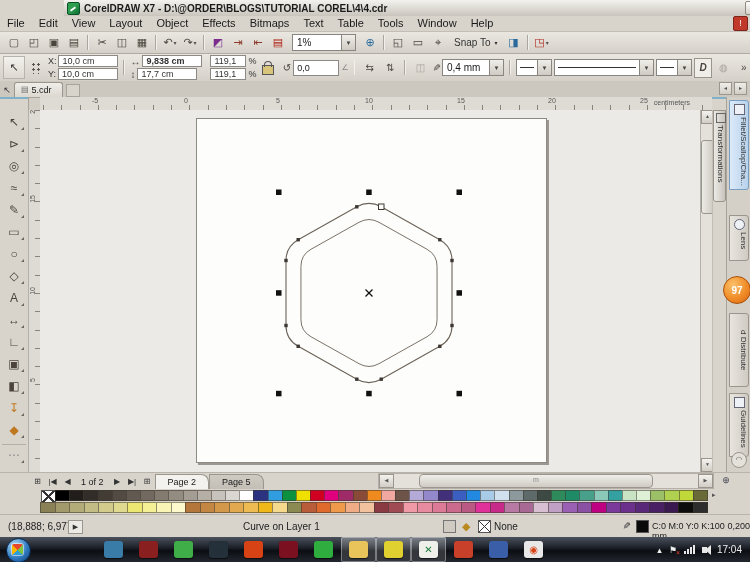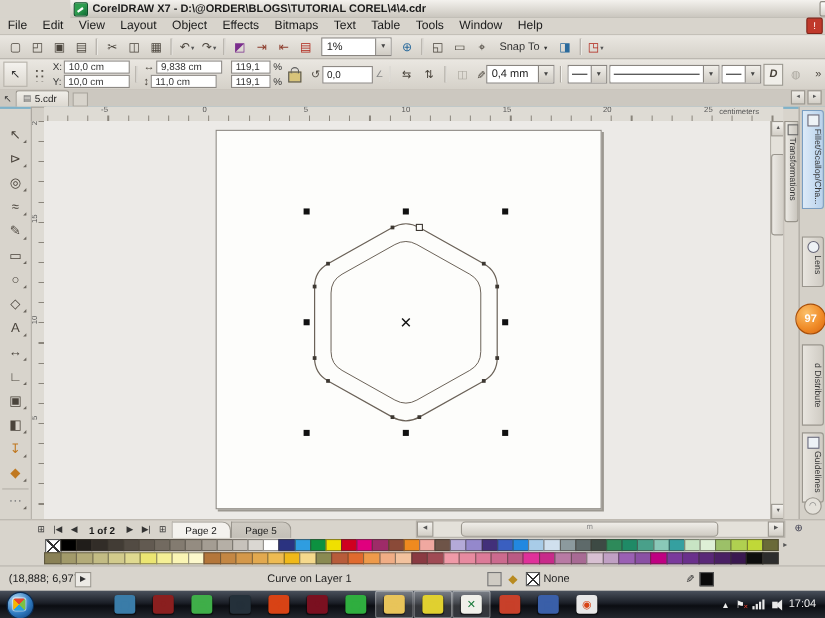--- a/index.html
+++ b/index.html
@@ -103,21 +103,21 @@
   .dtab.active{background:linear-gradient(90deg,#dceaf8,#b8d2ec);border-color:#7a9ec2;}
   .badge{left:723px;top:276px;width:26px;height:26px;border-radius:50%;
     background:radial-gradient(circle at 35% 30%,#fbc06a,#f08c28 55%,#d8640f);border:1px solid #a84e08;
     color:#fff;font-size:10px;font-weight:bold;display:flex;align-items:center;justify-content:center;}
   .dcollapse{left:731px;top:452px;width:14px;height:14px;border:1px solid #9a968e;border-radius:50%;
     background:#e4e1da;font-size:8px;text-align:center;line-height:13px;color:#777;}
   
   .pagenav{left:0;top:472px;width:750px;height:17px;background:#d8d4cc;border-top:1px solid #b8b4ac;
     display:flex;align-items:center;font-size:9px;}
   .pn-btn{width:15px;height:14px;text-align:center;line-height:14px;font-size:8px;color:#333;}
-  .pn-count{padding:0 6px;font-weight:bold;}
+  .pn-count{padding:0 6px;}
   .pagetab{height:15px;padding:0 12px;line-height:15px;background:linear-gradient(#cfcbc3,#c2beb6);
     border:1px solid #9a968e;border-bottom:none;border-radius:0 8px 0 0;font-size:9px;}
   .pagetab.active{background:#f4f2ee;}
   .hscroll{position:absolute;left:378px;top:473px;width:334px;height:14px;background:#e4e1da;border:1px solid #b4b0a8;display:flex;align-items:center;}
   .hs-ar{width:13px;height:12px;background:linear-gradient(#f4f2ee,#d2cec6);border:1px solid #9a968e;font-size:5px;text-align:center;line-height:11px;color:#555;}
   .hthumb{position:absolute;left:40px;width:232px;height:12px;background:linear-gradient(#f0eee9,#cfcbc3);
     border:1px solid #9a968e;border-radius:4px;text-align:center;line-height:10px;font-size:7px;color:#888;}
   .zoomfit{position:absolute;left:716px;top:473px;width:20px;height:15px;font-size:9px;color:#445;text-align:center;line-height:14px;}
   
   .palette{left:0;top:489px;width:750px;height:25px;background:#d8d4cc;}
@@ -276,25 +276,25 @@
       </span>
     <span class="frow">
         <span class="lbl">Y:</span>
         <span class="fld" style="width:52px;">10,0 cm</span>
       </span>
   </span>
   <span class="tb-sep"></span>
   <span class="stack">
     <span class="frow">
         <span class="icn">↔</span>
-        <span class="fld" style="width:52px;">9,838 cm</span>
+        <span class="fld" style="width:52px;font-weight:bold;">9,838 cm</span>
       </span>
     <span class="frow">
         <span class="icn">↕</span>
-        <span class="fld" style="width:52px;">11,0 cm</span>
+        <span class="fld" style="width:52px;">17,7 cm</span>
       </span>
   </span>
   <span class="stack" style="margin-left:6px;">
     <span class="frow">
         <span class="fld" style="width:28px;">119,1</span>
         <span class="lbl">%</span>
       </span>
     <span class="frow">
         <span class="fld" style="width:28px;">119,1</span>
         <span class="lbl">%</span>
@@ -603,20 +603,21 @@
 <div class="abs statusbar">
   <span class="coords">(18,888; 6,977 )</span>
   <span class="play">▶</span>
   <span class="objinfo">Curve on Layer 1</span>
   <span class="proofic"></span>
   <span class="bucketic">◆</span>
   <span class="fillx"></span>
   <span class="filltxt">None</span>
   <span class="penic">✎</span>
   <span class="outsw"></span>
+  <span class="outtxt">C:0 M:0 Y:0 K:100  0,200 mm</span>
 </div>
 
 <div class="abs taskbar">
   <span class="orb"></span>
   <span class="tk-apps">
       <span class="tk-app">
         <span class="tk-ic" style="background: rgb(58, 124, 168);">
           <span style="color: rgb(58, 124, 168);">▢</span>
         </span>
       </span>

